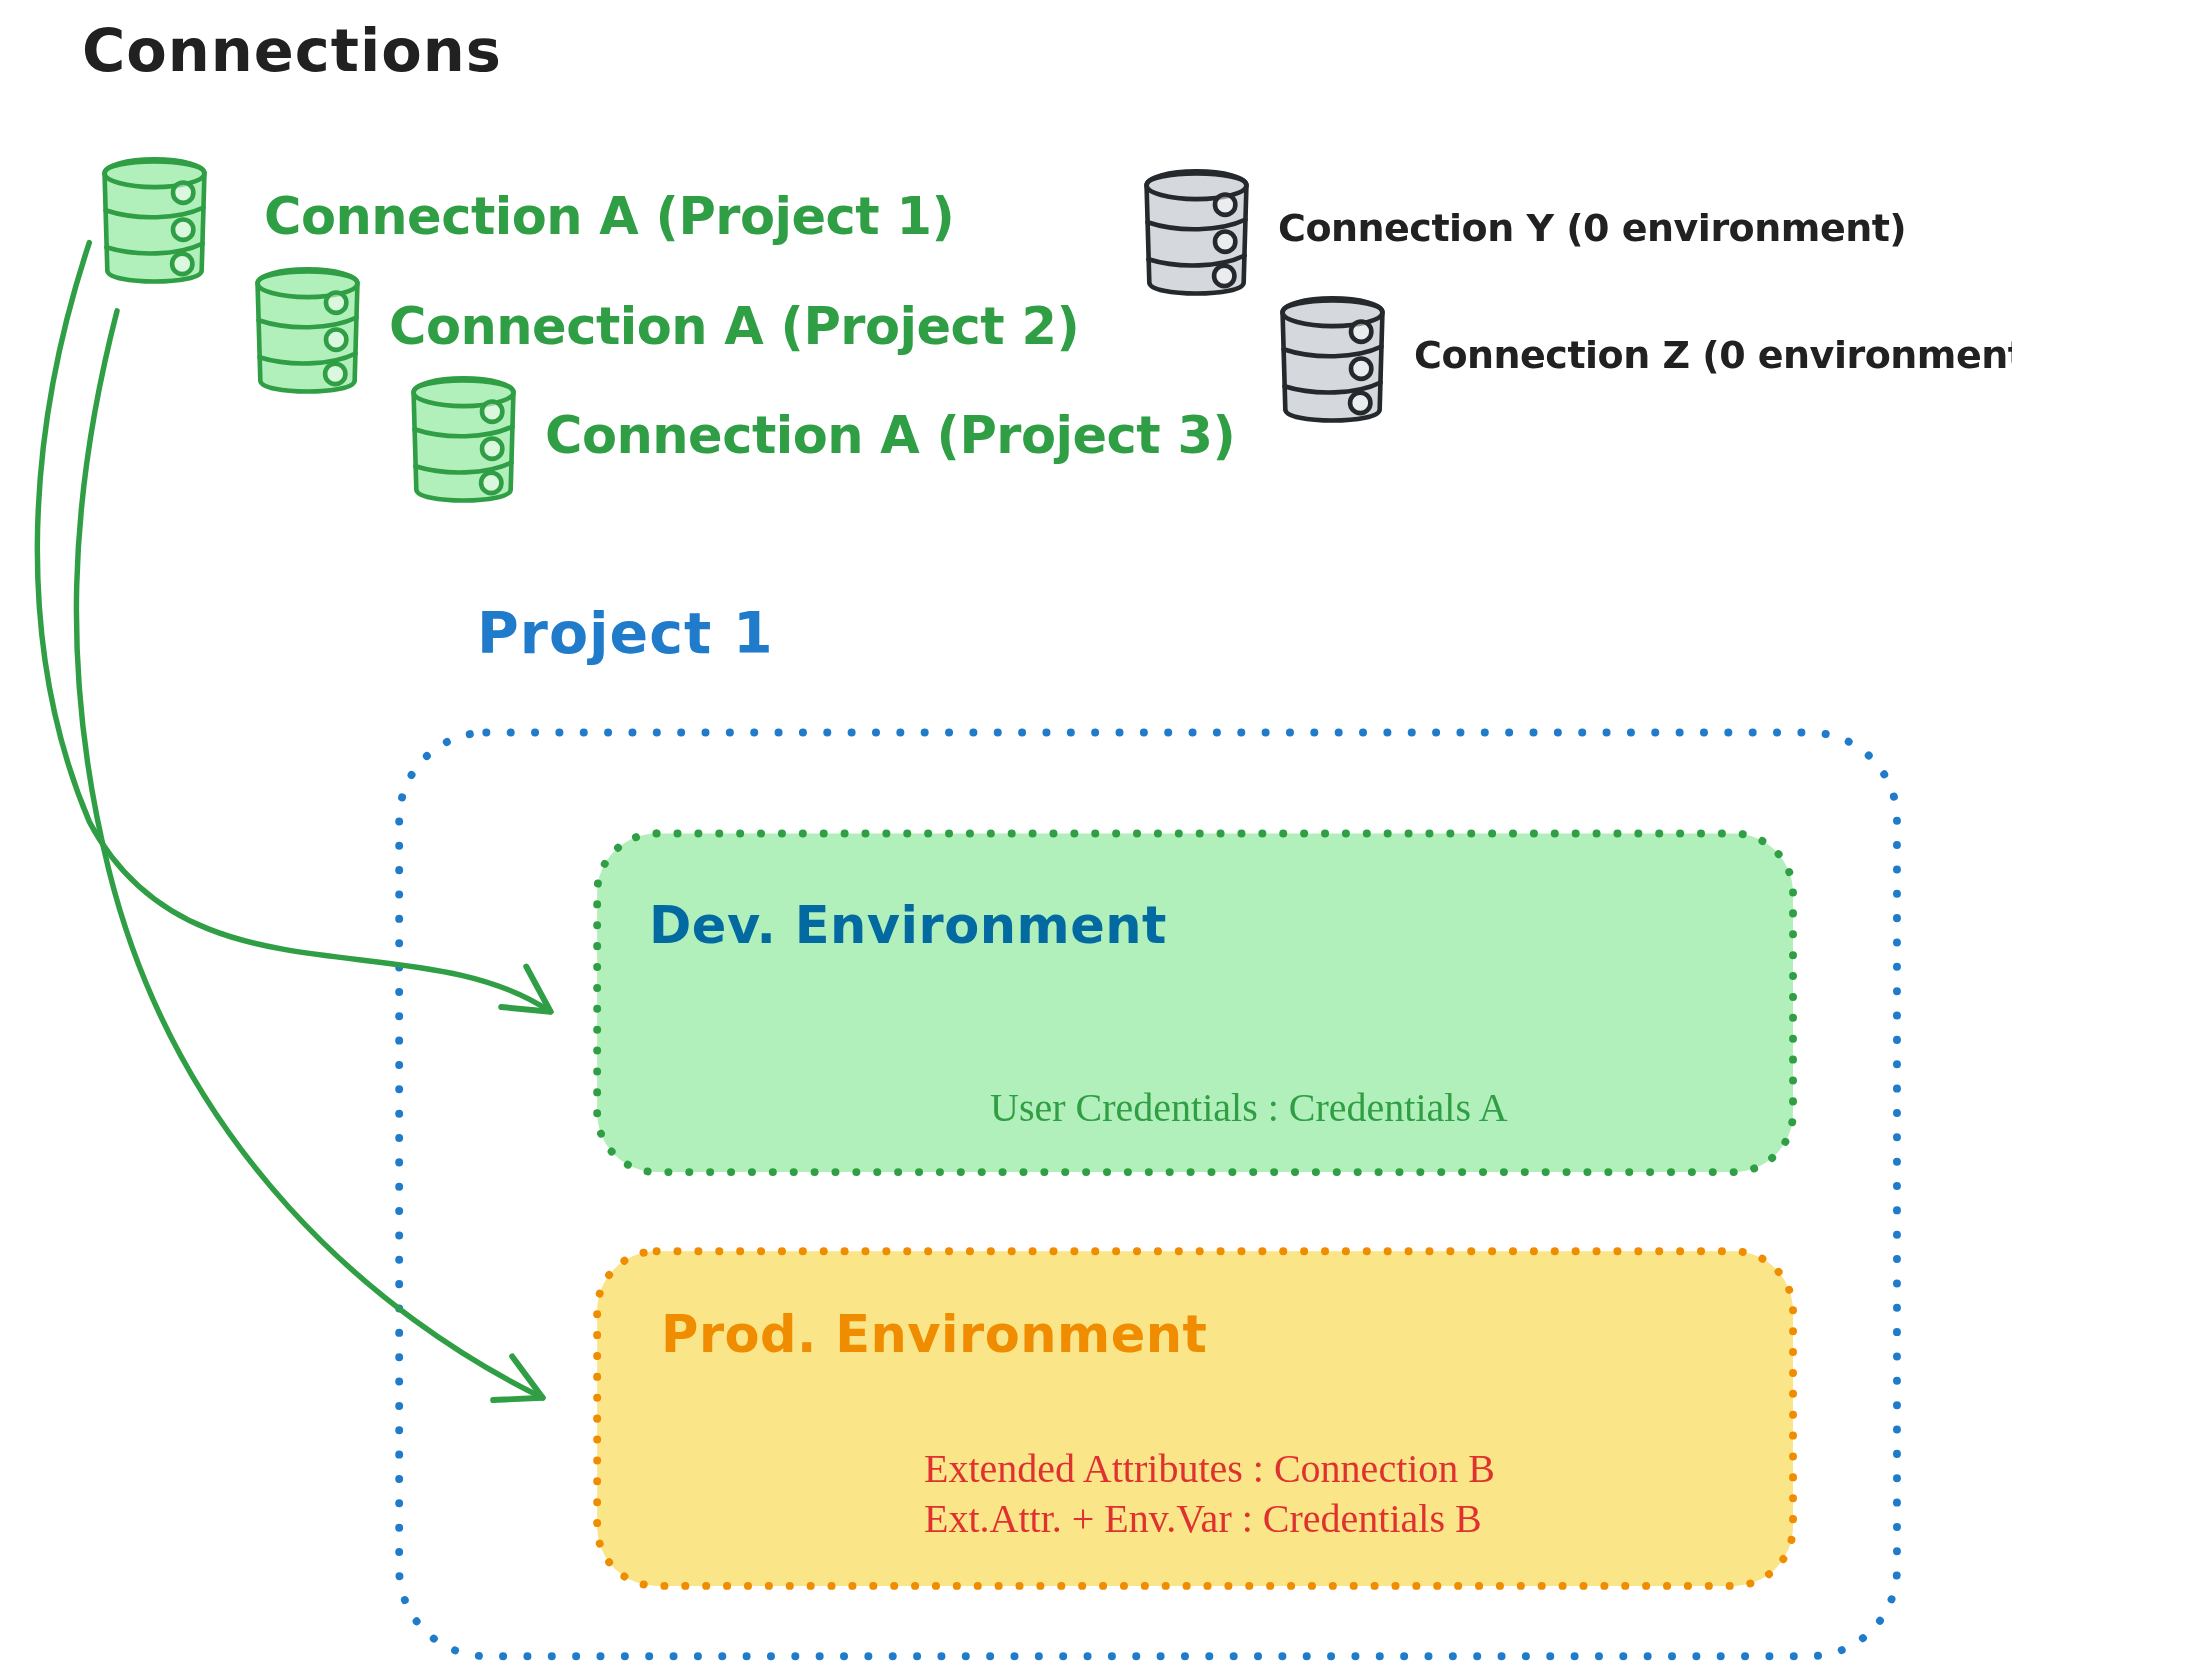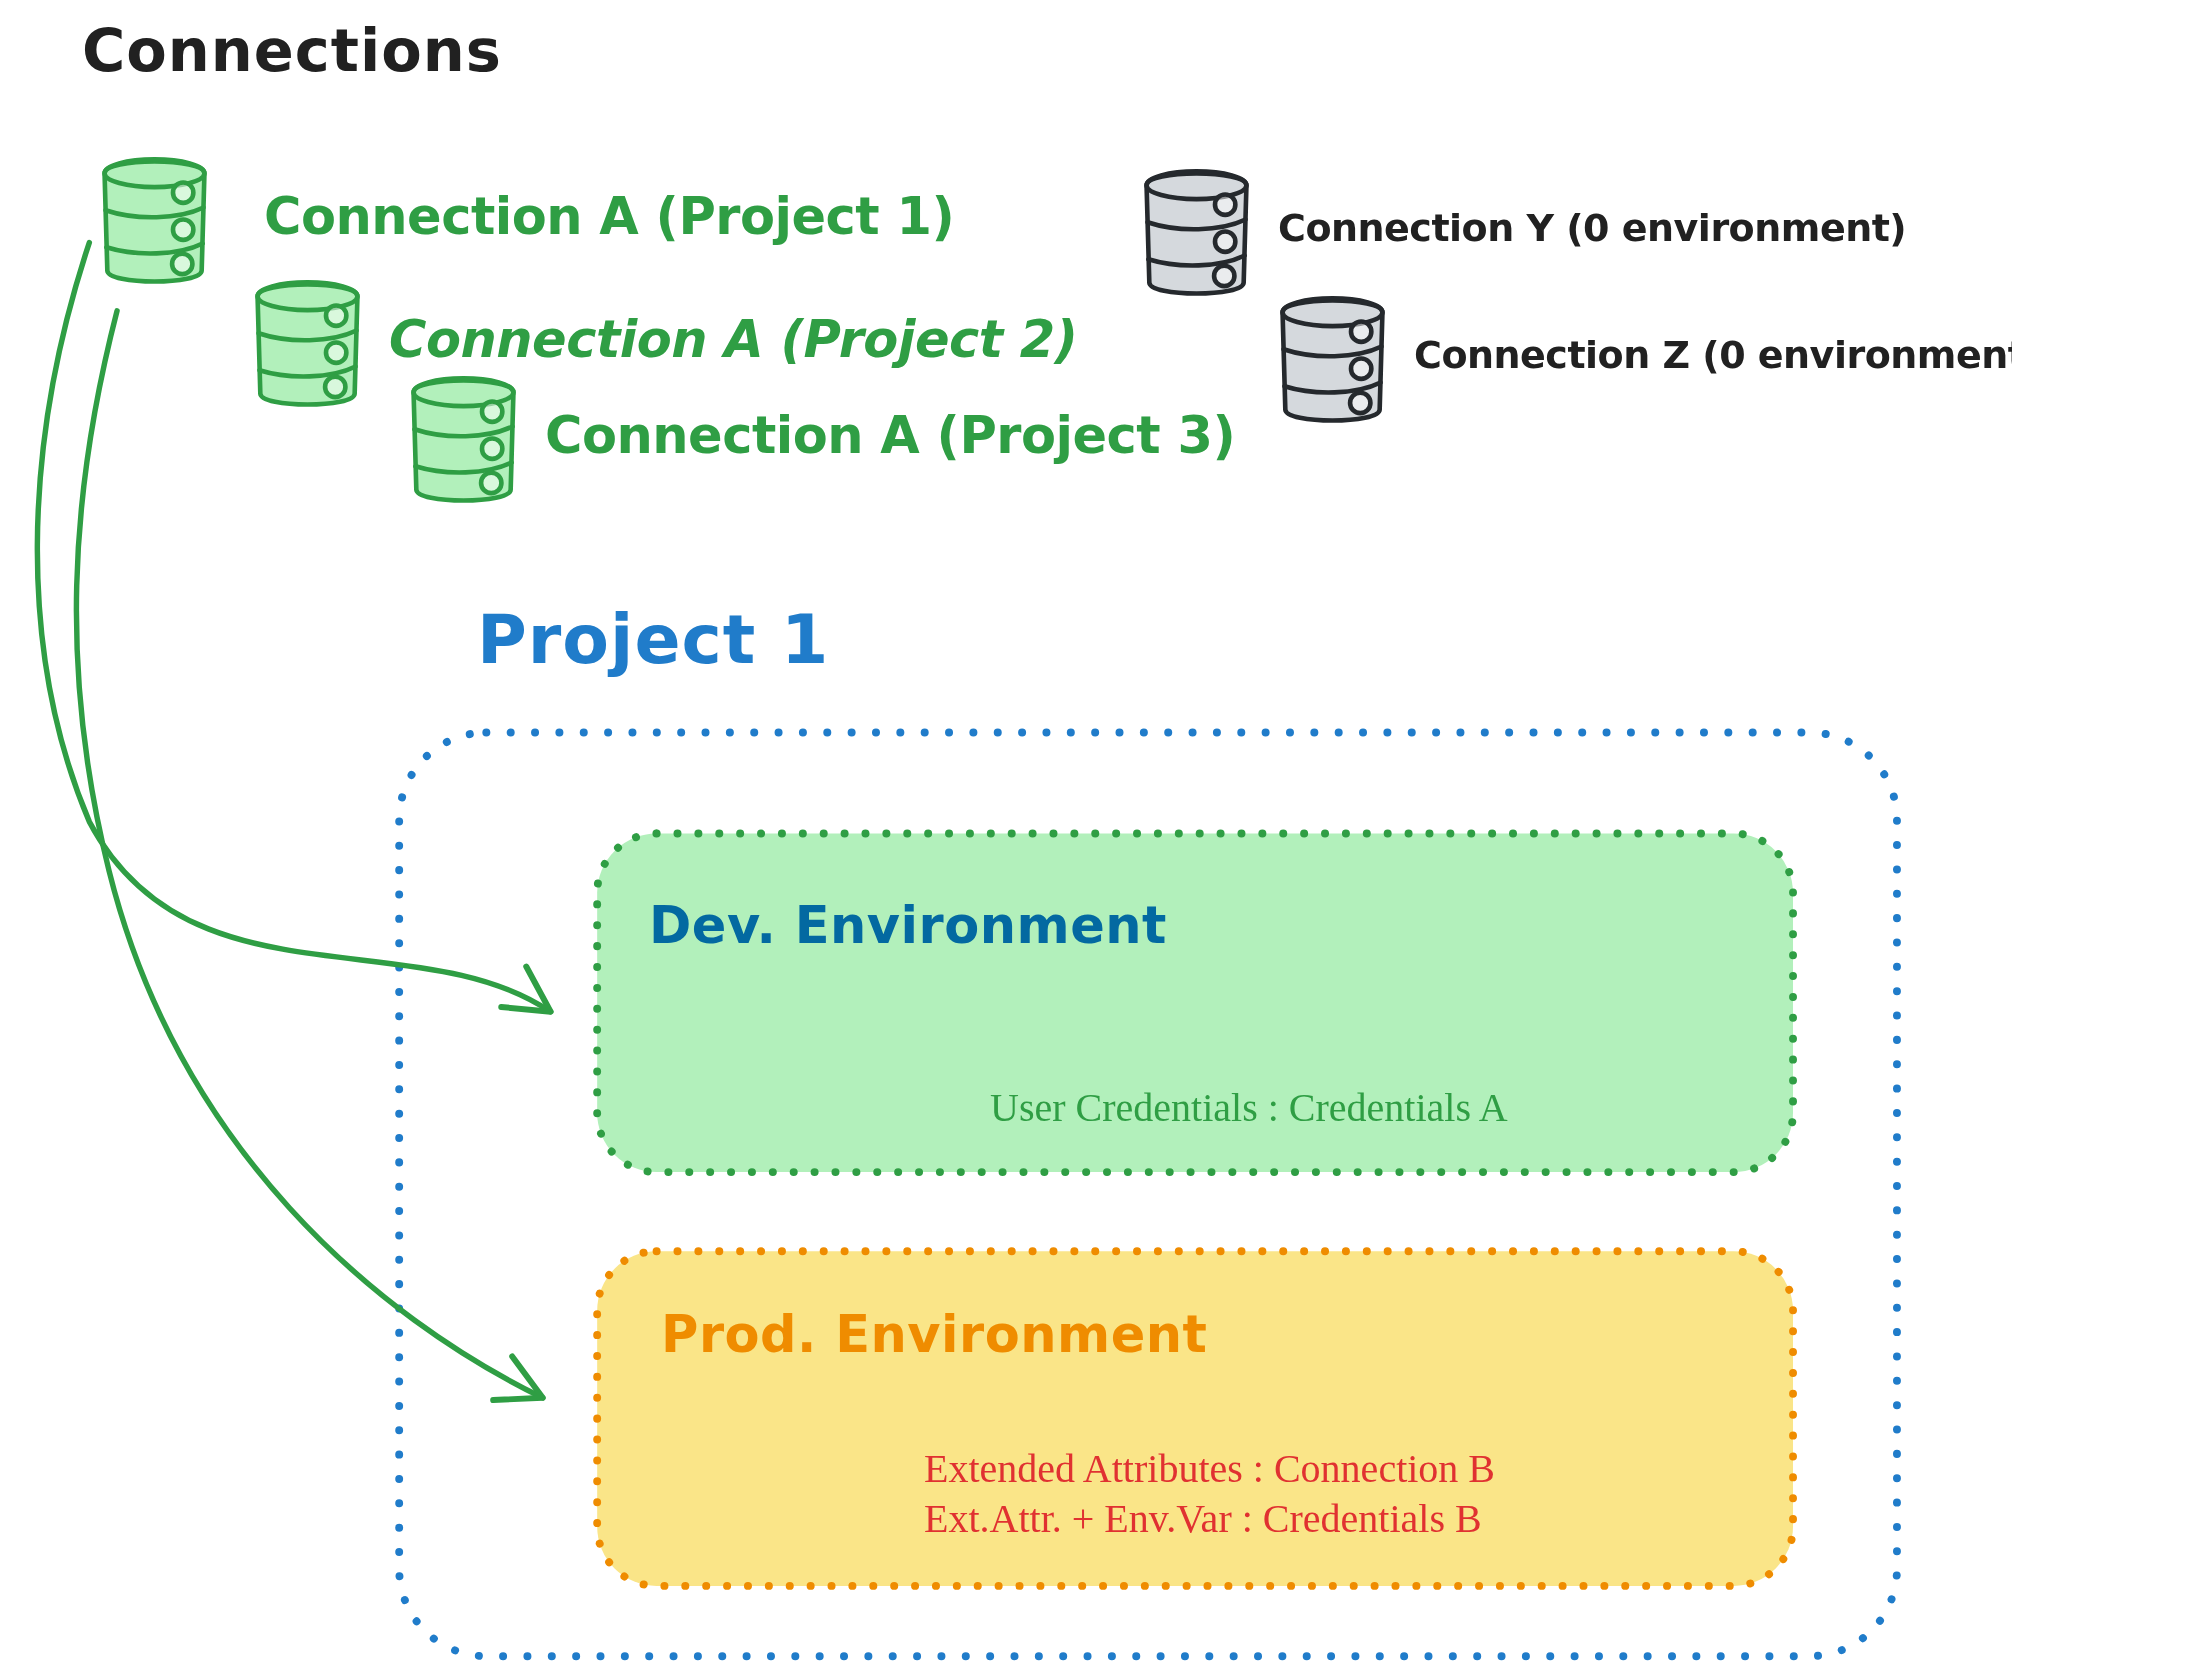--- a/index.html
+++ b/index.html
@@ -12,21 +12,21 @@
   }
   #shapes{position:absolute;left:0;top:0;width:2212px;height:1674px;}
 
   
   .title{
     position:absolute;left:82px;top:16px;
     font-size:59px;font-weight:700;color:#212121;letter-spacing:1px;
   }
   .project-title{
     position:absolute;left:477px;top:600px;
-    font-size:68px;font-weight:700;color:#207cca;letter-spacing:1px;
+    font-size:57px;font-weight:700;color:#207cca;letter-spacing:1px;
   }
   .env-title{
     position:absolute;font-size:51px;font-weight:600;letter-spacing:0.5px;
   }
   .env-title.dev{left:649px;top:881px;color:#0369a1;margin-top:15px;}
   .env-title.prod{left:661px;top:1305px;color:#ef8c00;}
 
   .mono{
     position:absolute;
     font-family:Liberation Serif, serif;
@@ -37,21 +37,21 @@
   .prod-line2{left:924px;top:1494px;color:#e03131;}
 
   
   .conn-row{position:absolute;display:flex;align-items:flex-start;}
   .conn-row .db{width:111px;height:141px;flex:0 0 auto;}
   .conn-row .lbl{
     margin-left:26px;margin-top:40px;
     font-size:51px;font-weight:600;line-height:55px;white-space:nowrap;letter-spacing:-0.5px;
   }
   .row-1{left:99px;top:149px;gap:28px;}
-  .row-2{left:252px;top:272px;font-style:italic;}
+  .row-2{left:252px;top:259px;}
   .row-3{left:408px;top:368px;}
   .row-y{left:1141px;top:161px;}
   .row-z{left:1277px;top:288px;}
   .lbl.green{color:#2f9e44;}
   .lbl.black{color:#212121;font-size:38px;}
 
   .db-green{--db-stroke:#2f9e44;--db-fill:#b2f0bb;}
   .db-gray{--db-stroke:#25292d;--db-fill:#d5d9dd;}
 </style>
 </head>

